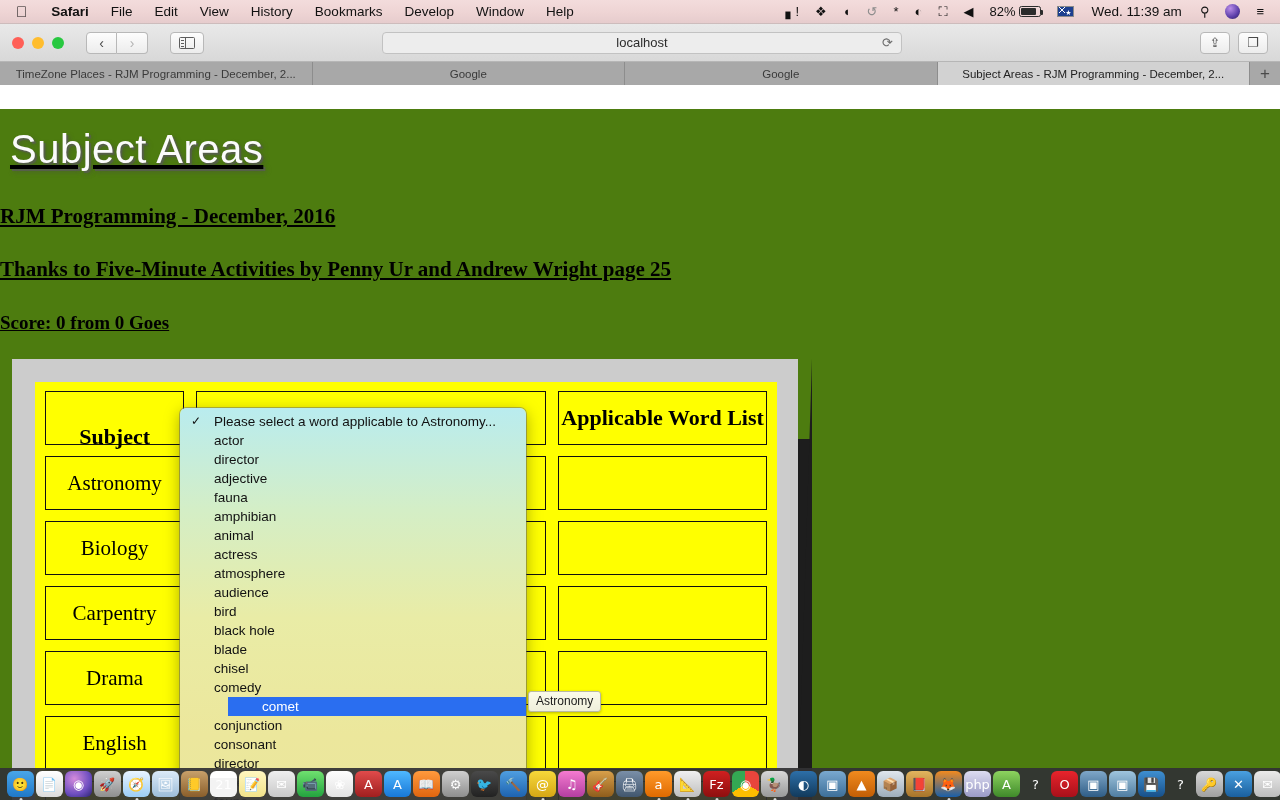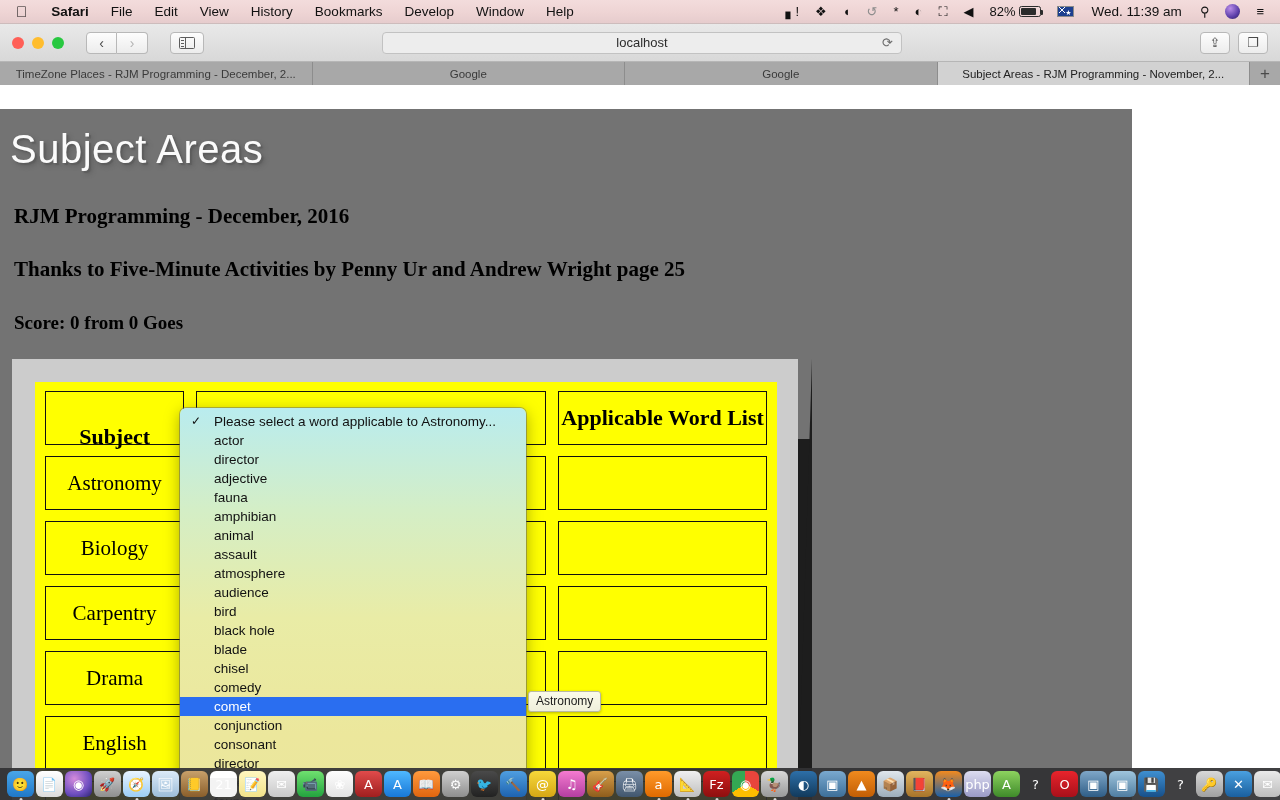--- a/index.html
+++ b/index.html
@@ -110,32 +110,32 @@
     padding: 0 6px;
   }
   .tab.active { background: #d2d2d2; color: #222; }
   .tab-new {
     width: 30px; display: flex; align-items: center; justify-content: center;
     background: #a8a8a8; font-size: 17px; color: #4a4a4a; font-weight: 300;
   }
 
   
   .page {
-    position: absolute; top: 85px; left: 0; width: 1132px; height: 691px;
-    background: #737373; overflow: hidden;
+    position: absolute; top: 85px; left: 0; width: 1280px; height: 691px;
+    background: #4d7c0f; overflow: hidden; text-decoration: underline;
   }
   h1.title {
     font-family: "Liberation Sans", sans-serif;
     font-size: 40px; font-weight: normal; color: #fbfbfb;
     margin: 18px 0 0 10px; letter-spacing: 0.5px;
     text-shadow: 2px 2px 1px rgba(90,90,90,0.75), 3px 3px 5px rgba(70,70,70,0.45);
   }
   .sub {
     font-family: "Liberation Serif", serif; font-weight: bold; color: #000;
-    margin-left: 14px;
+    margin-left: 0;
   }
   .sub1 { font-size: 21px; margin-top: 32px; }
   .sub2 { font-size: 21px; margin-top: 28px; }
   .sub3 { font-size: 19px; margin-top: 30px; }
 
   
   .tblframe {
     position: absolute; left: 12px; top: 250px; width: 786px;
     background: #cccccc; padding: 23px 21px 0 23px;
   }
@@ -197,21 +197,21 @@
     font-size: 13.5px; color: #111;
   }
   .popup-inner { padding: 4px 0 0 0; }
   .opt {
     height: 19px; line-height: 19px; padding-left: 34px; white-space: nowrap;
     position: relative;
   }
   .opt.checked::before {
     content: "✓"; position: absolute; left: 11px; top: 0; font-size: 12px;
   }
-  .opt.sel { background: #2a6ef0; color: #fff; }
+  .opt.sel { background: #2a6ef0; color: #fff; margin-left: 48px; }
 
   
   .dock {
     position: absolute; left: 0; bottom: 0; width: 1280px; height: 32px;
     background: rgba(50,50,52,0.93);
     display: flex; align-items: center; padding: 0 6px; gap: 0px;
     z-index: 80;
   }
   .dicon {
     width: 27px; height: 26px; margin: 0 1px; border-radius: 6px;
@@ -290,21 +290,21 @@
       <div class="tb-right">
         <div class="tb-btn">⇪</div>
         <div class="tb-btn">❐</div>
       </div>
     </div>
 
     <div class="tabbar">
       <div class="tab">TimeZone Places - RJM Programming - December, 2...</div>
       <div class="tab">Google</div>
       <div class="tab">Google</div>
-      <div class="tab active">Subject Areas - RJM Programming - November, 2...</div>
+      <div class="tab active">Subject Areas - RJM Programming - December, 2...</div>
       <div class="tab-new">+</div>
     </div>
 
     <div class="page">
       <h1 class="title">Subject Areas</h1>
       <div class="sub sub1">RJM Programming - December, 2016</div>
       <div class="sub sub2">Thanks to Five-Minute Activities by Penny Ur and Andrew Wright page 25</div>
       <div class="sub sub3">Score: 0 from 0 Goes</div>
 
       <div class="tblshadow2"></div>
@@ -398,21 +398,21 @@
 
       <div class="popup">
         <div class="popup-inner">
           <div class="opt checked">Please select a word applicable to Astronomy...</div>
           <div class="opt">actor</div>
           <div class="opt">director</div>
           <div class="opt">adjective</div>
           <div class="opt">fauna</div>
           <div class="opt">amphibian</div>
           <div class="opt">animal</div>
-          <div class="opt">assault</div>
+          <div class="opt">actress</div>
           <div class="opt">atmosphere</div>
           <div class="opt">audience</div>
           <div class="opt">bird</div>
           <div class="opt">black hole</div>
           <div class="opt">blade</div>
           <div class="opt">chisel</div>
           <div class="opt">comedy</div>
           <div class="opt sel">comet</div>
           <div class="opt">conjunction</div>
           <div class="opt">consonant</div>

